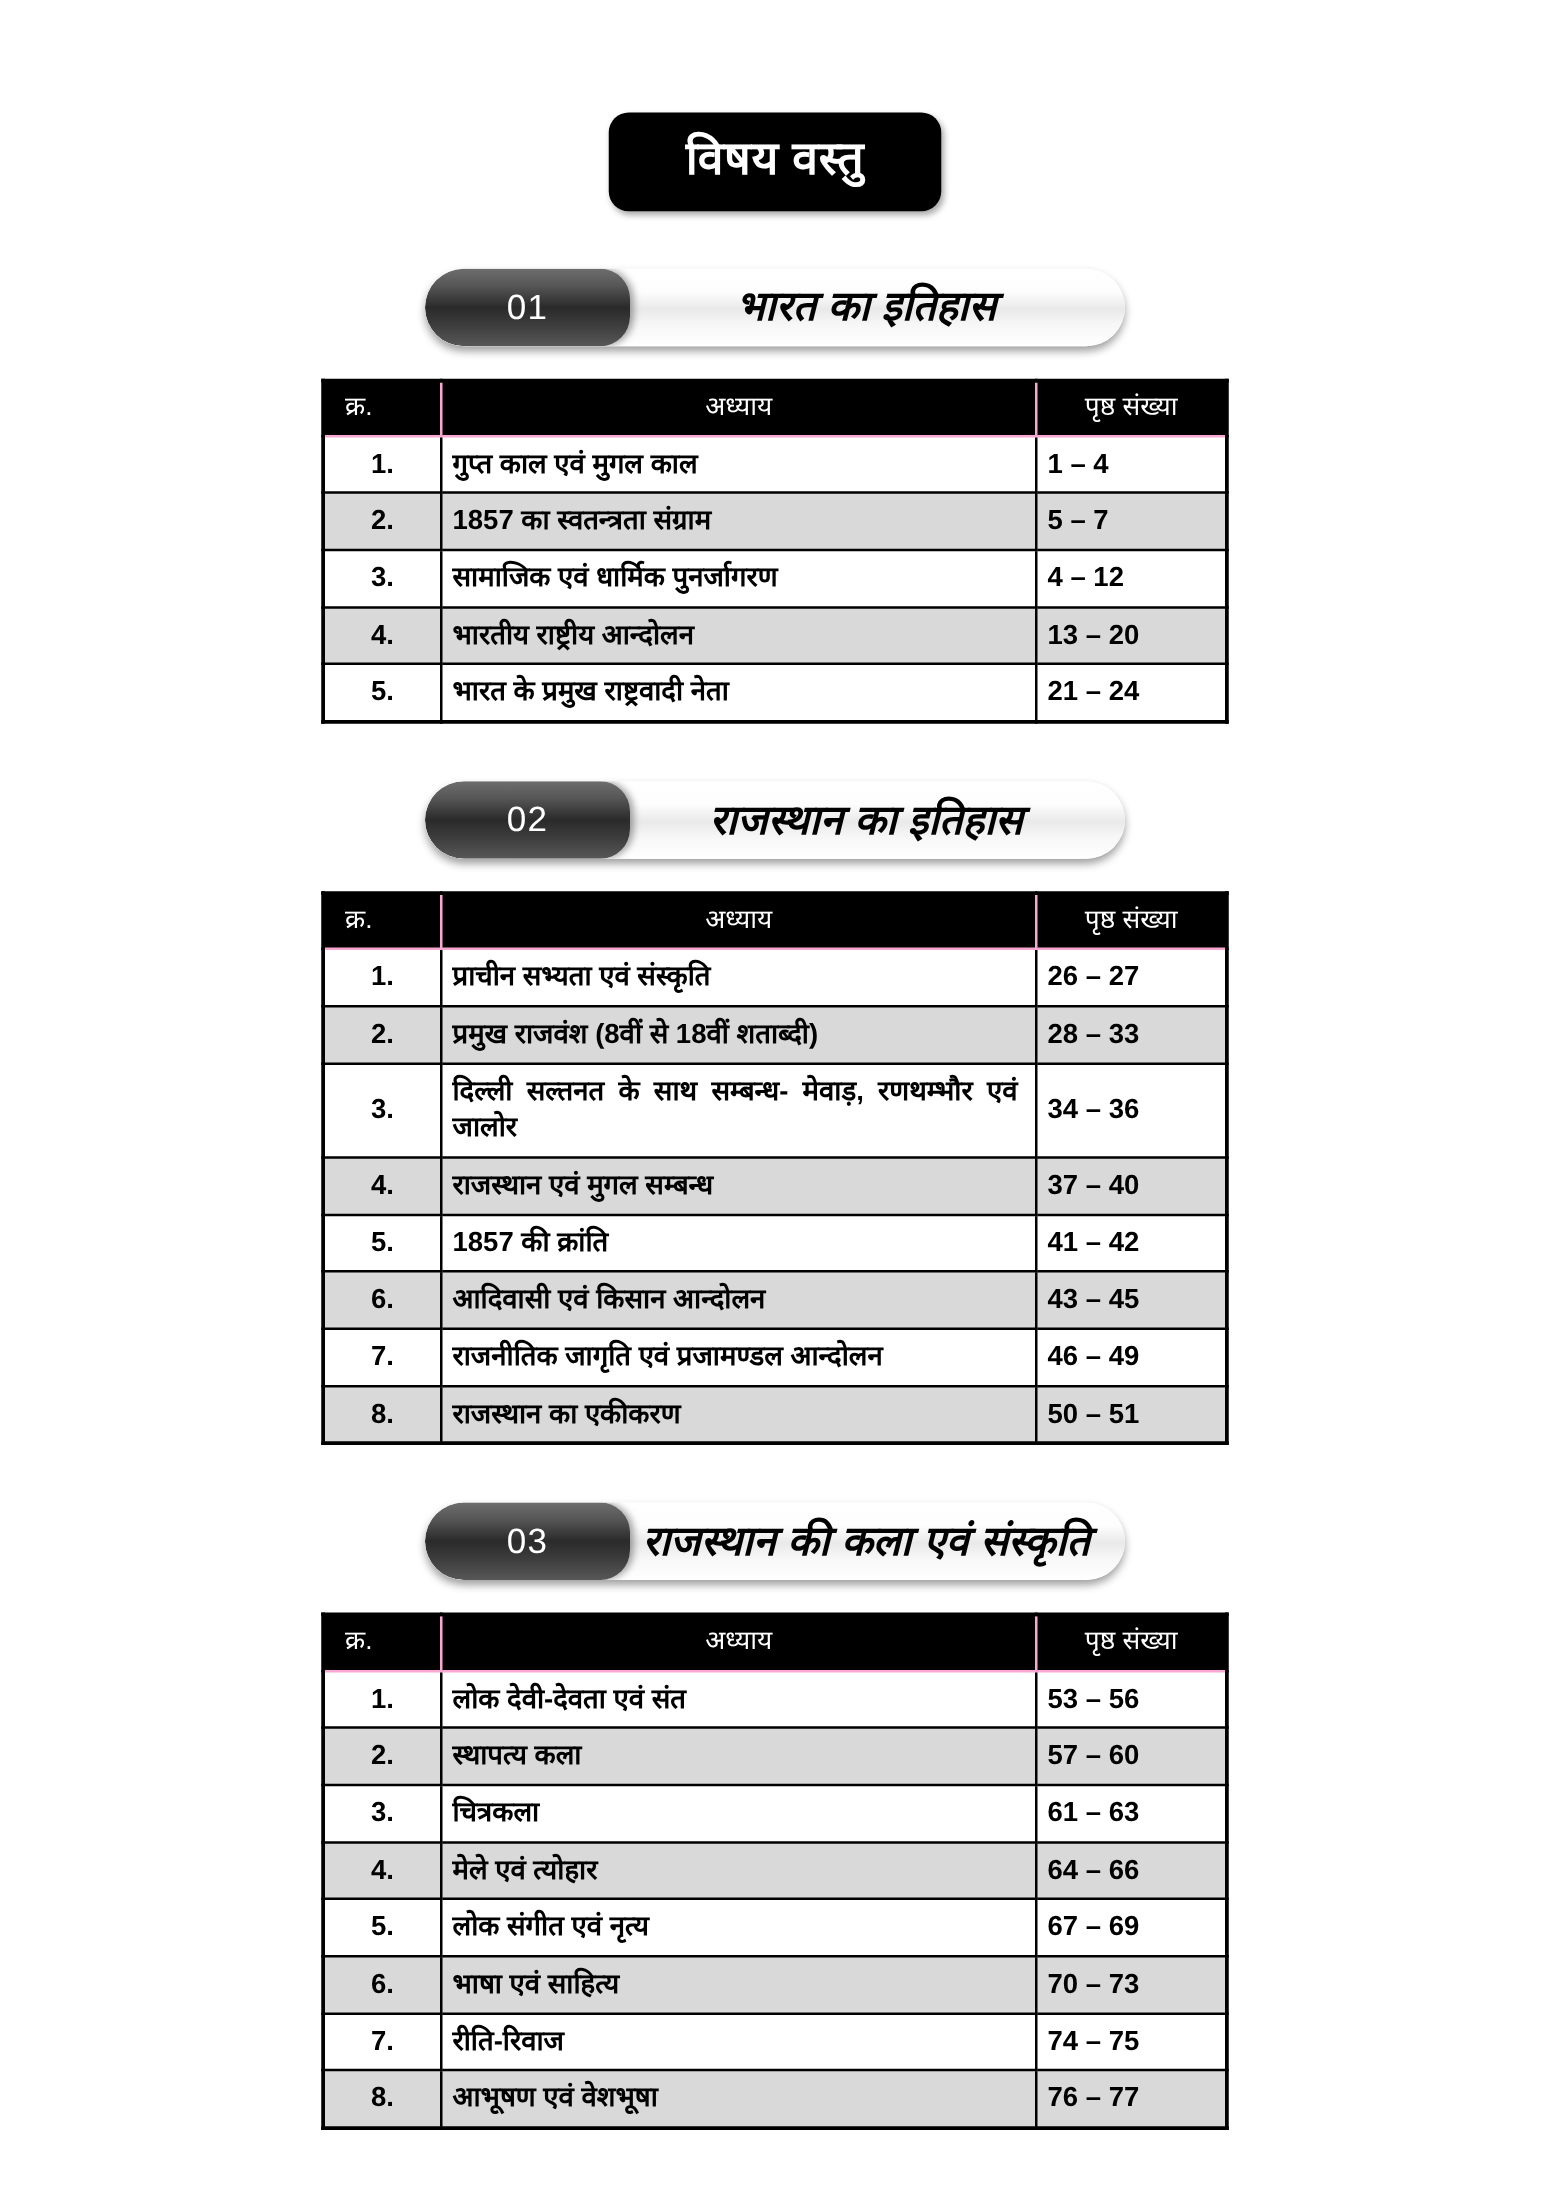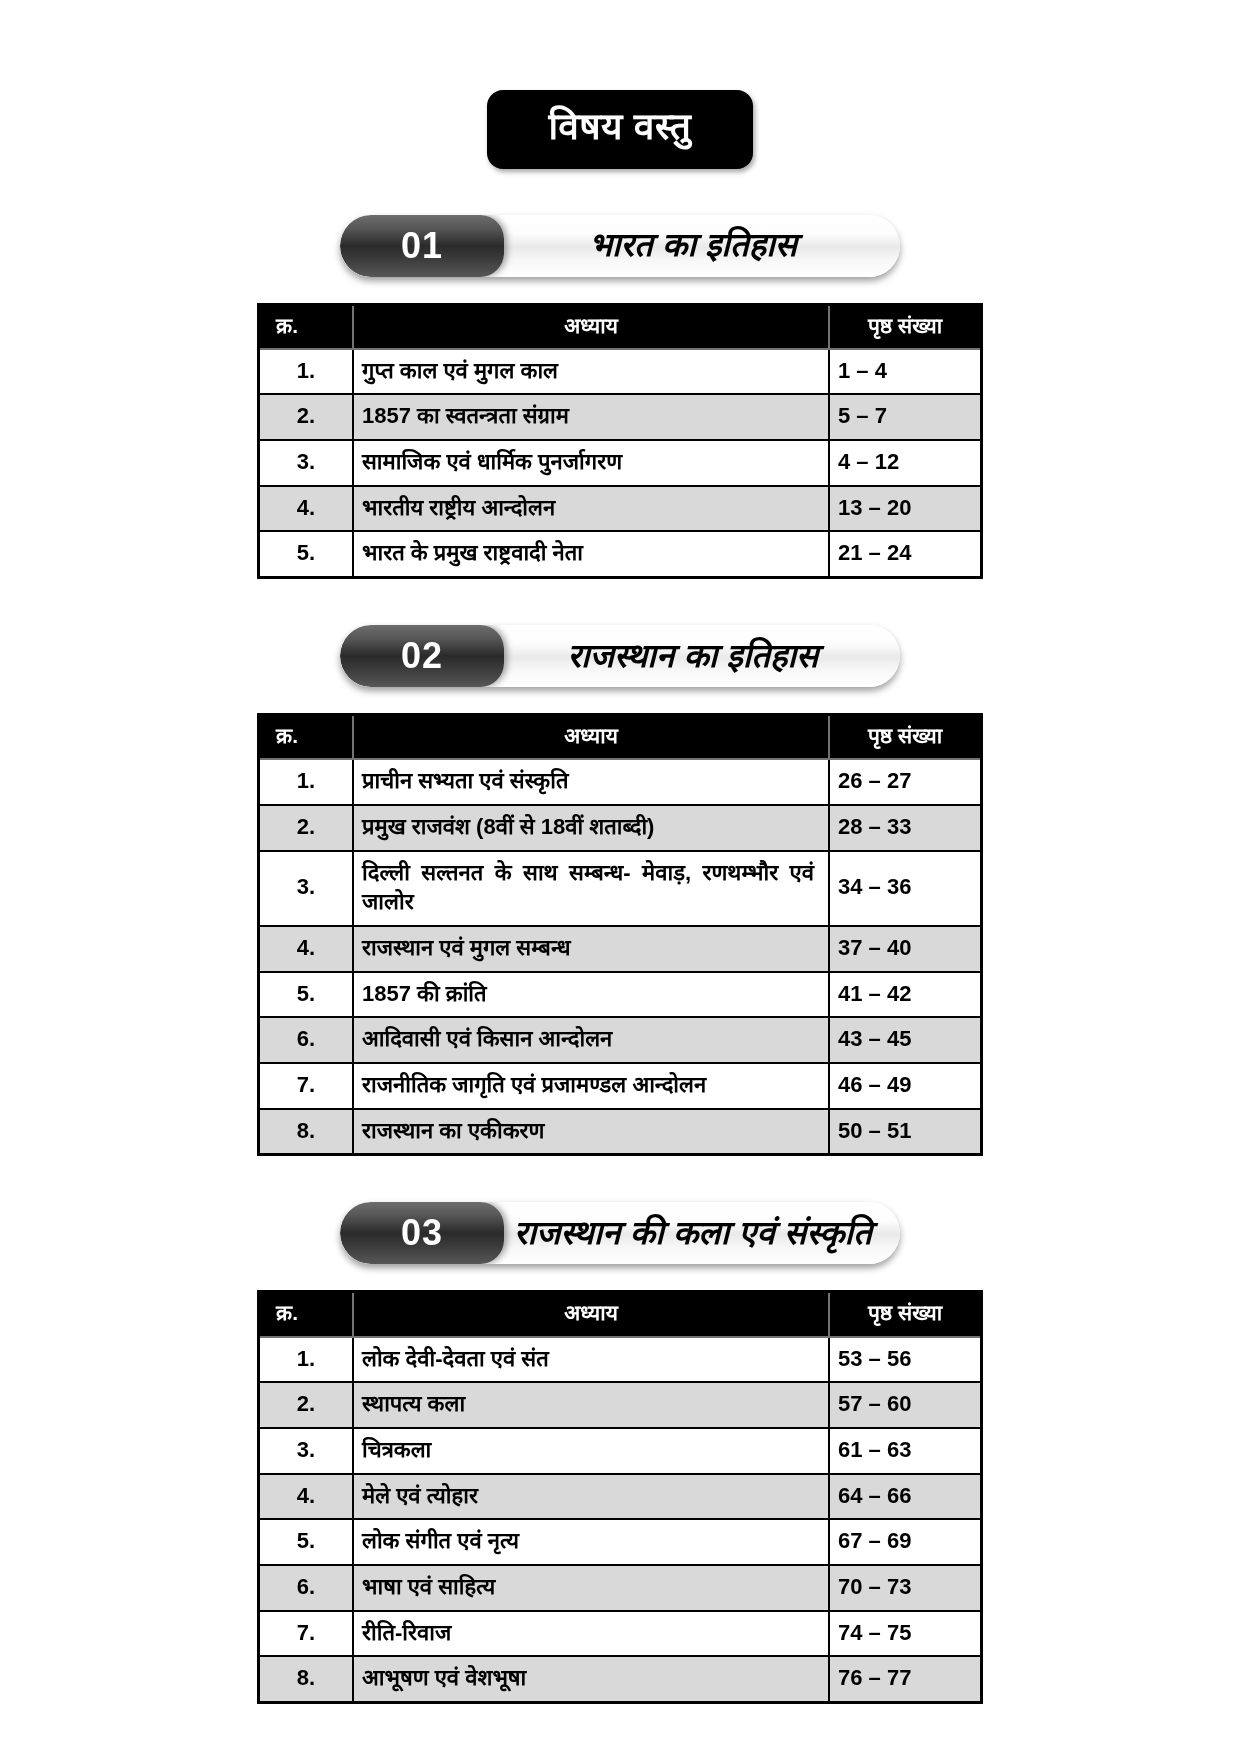--- a/index.html
+++ b/index.html
@@ -71,22 +71,22 @@
     height: 62px;
     flex: 0 0 164px;
     border-radius: 34px 26px 26px 34px;
     background: linear-gradient(to bottom,
                 #6d6d6d 0%,
                 #565656 22%,
                 #2a2a2a 50%,
                 #3c3c3c 72%,
                 #575757 100%);
     color: #ffffff;
-    font-size: 36px;
-    font-weight: bold;
+    font-size: 28px;
+    font-weight: normal;
     display: flex;
     align-items: center;
     justify-content: center;
     letter-spacing: 1px;
     box-shadow: 3px 0 6px rgba(0,0,0,0.35);
     position: relative;
     z-index: 2;
   }
   .pill-title {
     flex: 1 1 auto;
@@ -109,23 +109,23 @@
   table.toc {
     border-collapse: collapse;
     width: 726px;
     table-layout: fixed;
     border: 3px solid #000;
   }
   table.toc th {
     background: #000000;
     color: #ffffff;
     font-size: 21px;
-    font-weight: bold;
+    font-weight: normal;
     padding: 8px 6px 10px 6px;
-    border: 2px solid #737373;
+    border: 2px solid #f9a8d4;
     line-height: 1.15;
   }
   table.toc th.c-sno { text-align: left; padding-left: 16px; width: 70px; }
   table.toc th.c-chap { text-align: center; }
   table.toc th.c-page { text-align: center; width: 138px; }
 
   table.toc td {
     border: 2px solid #000;
     font-size: 22px;
     font-weight: bold;

